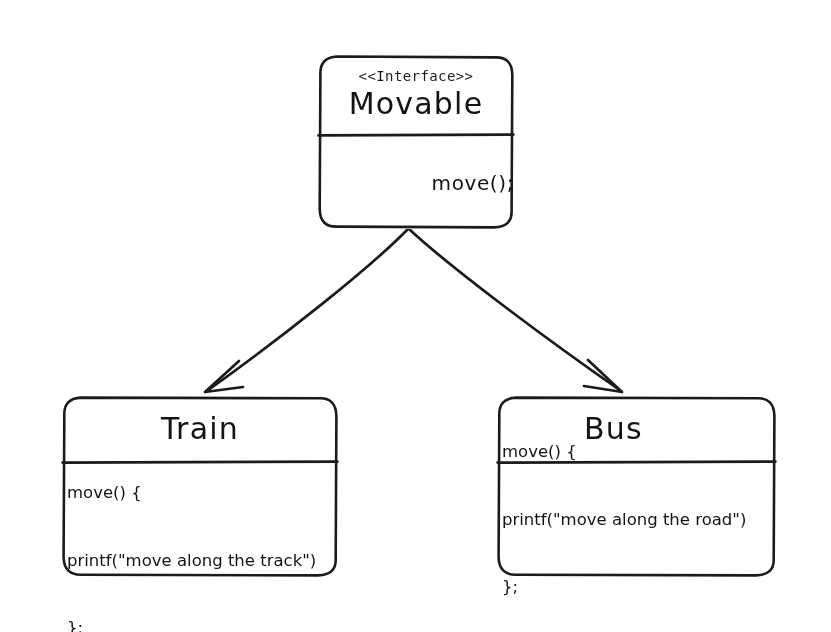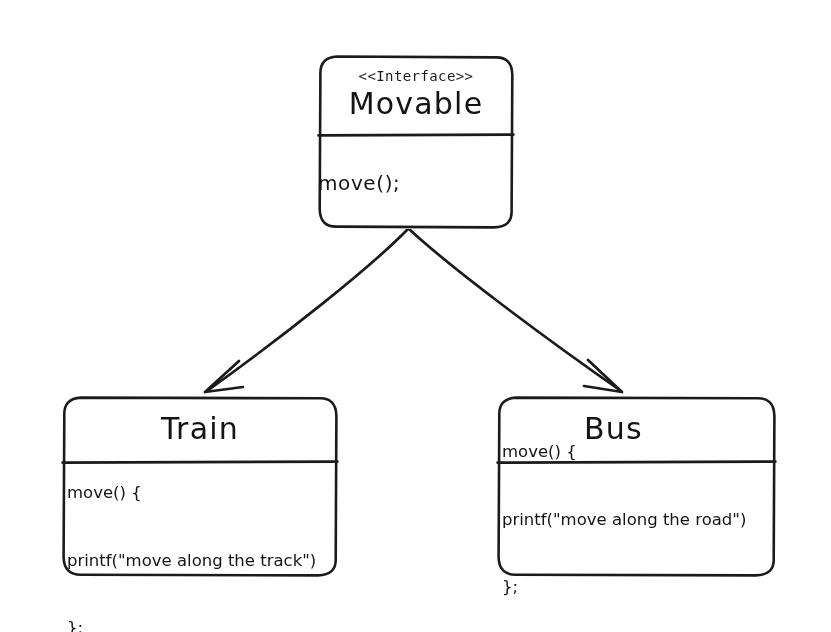--- a/index.html
+++ b/index.html
@@ -72,21 +72,21 @@
     font-family: "DejaVu Sans", sans-serif;
     font-size: 30px;
     color: #141414;
     line-height: 1.25;
     letter-spacing: 1.2px;
   }
   .member-centered {
     font-family: "DejaVu Sans", sans-serif;
     font-size: 20px;
     color: #141414;
-    text-align: left;
+    text-align: right;
     letter-spacing: 0.6px;
   }
   .member-lines {
     font-family: "DejaVu Sans", sans-serif;
     font-size: 16.5px;
     color: #141414;
     text-align: left;
     padding-left: 5px;
     line-height: 1.36;
     white-space: pre;

